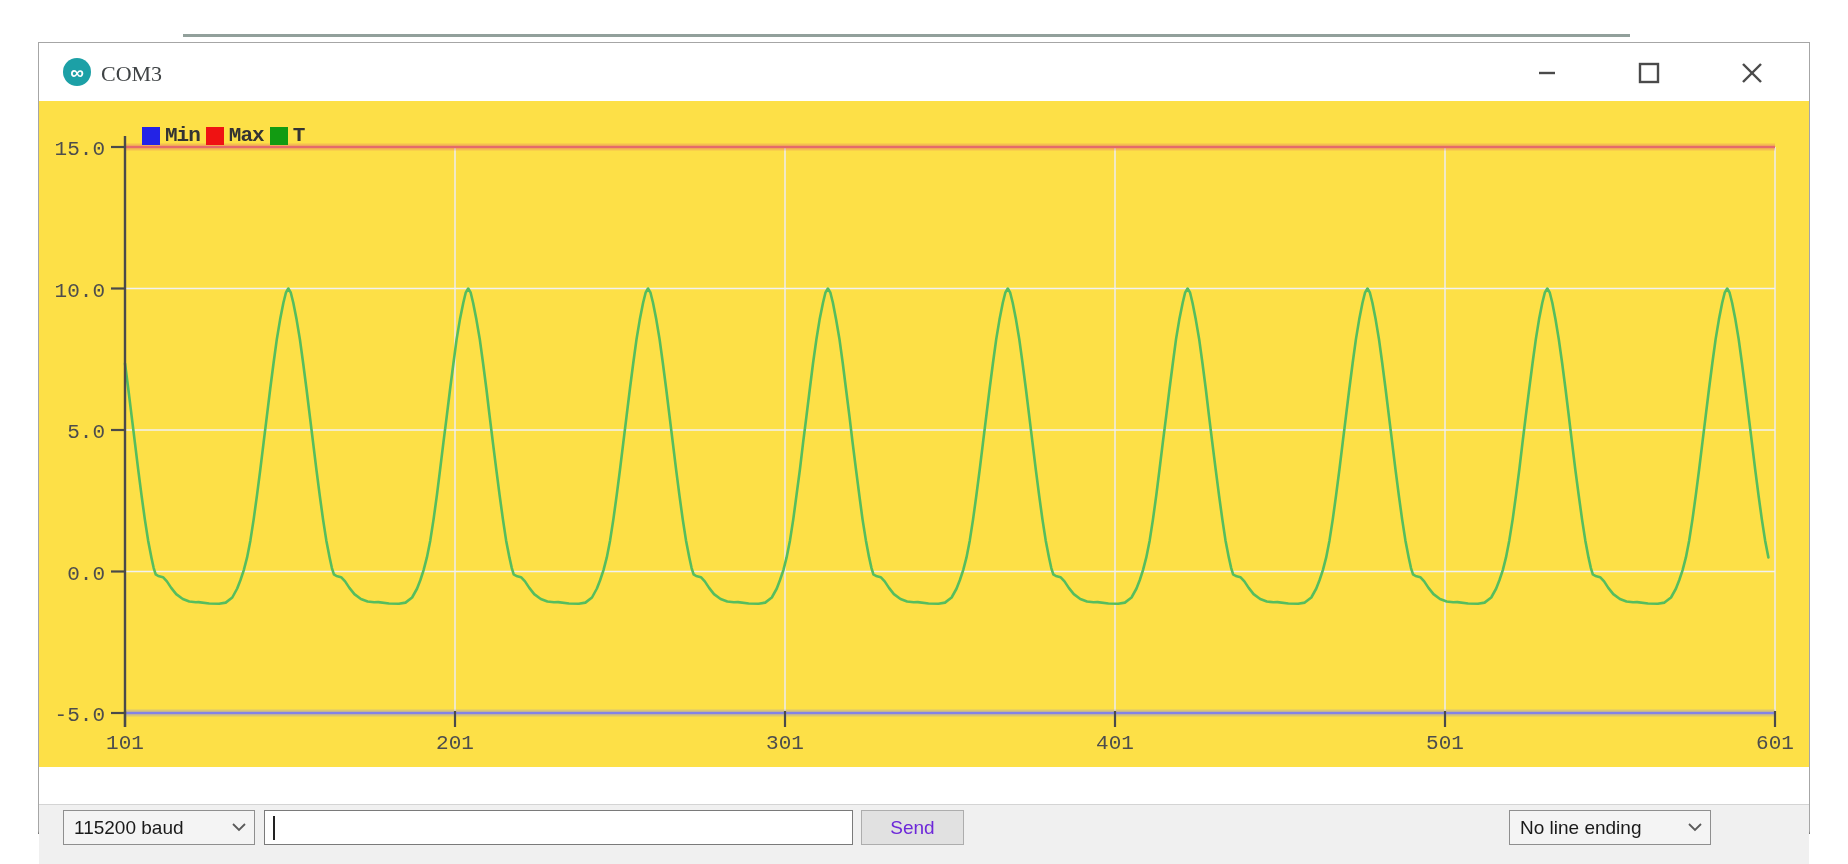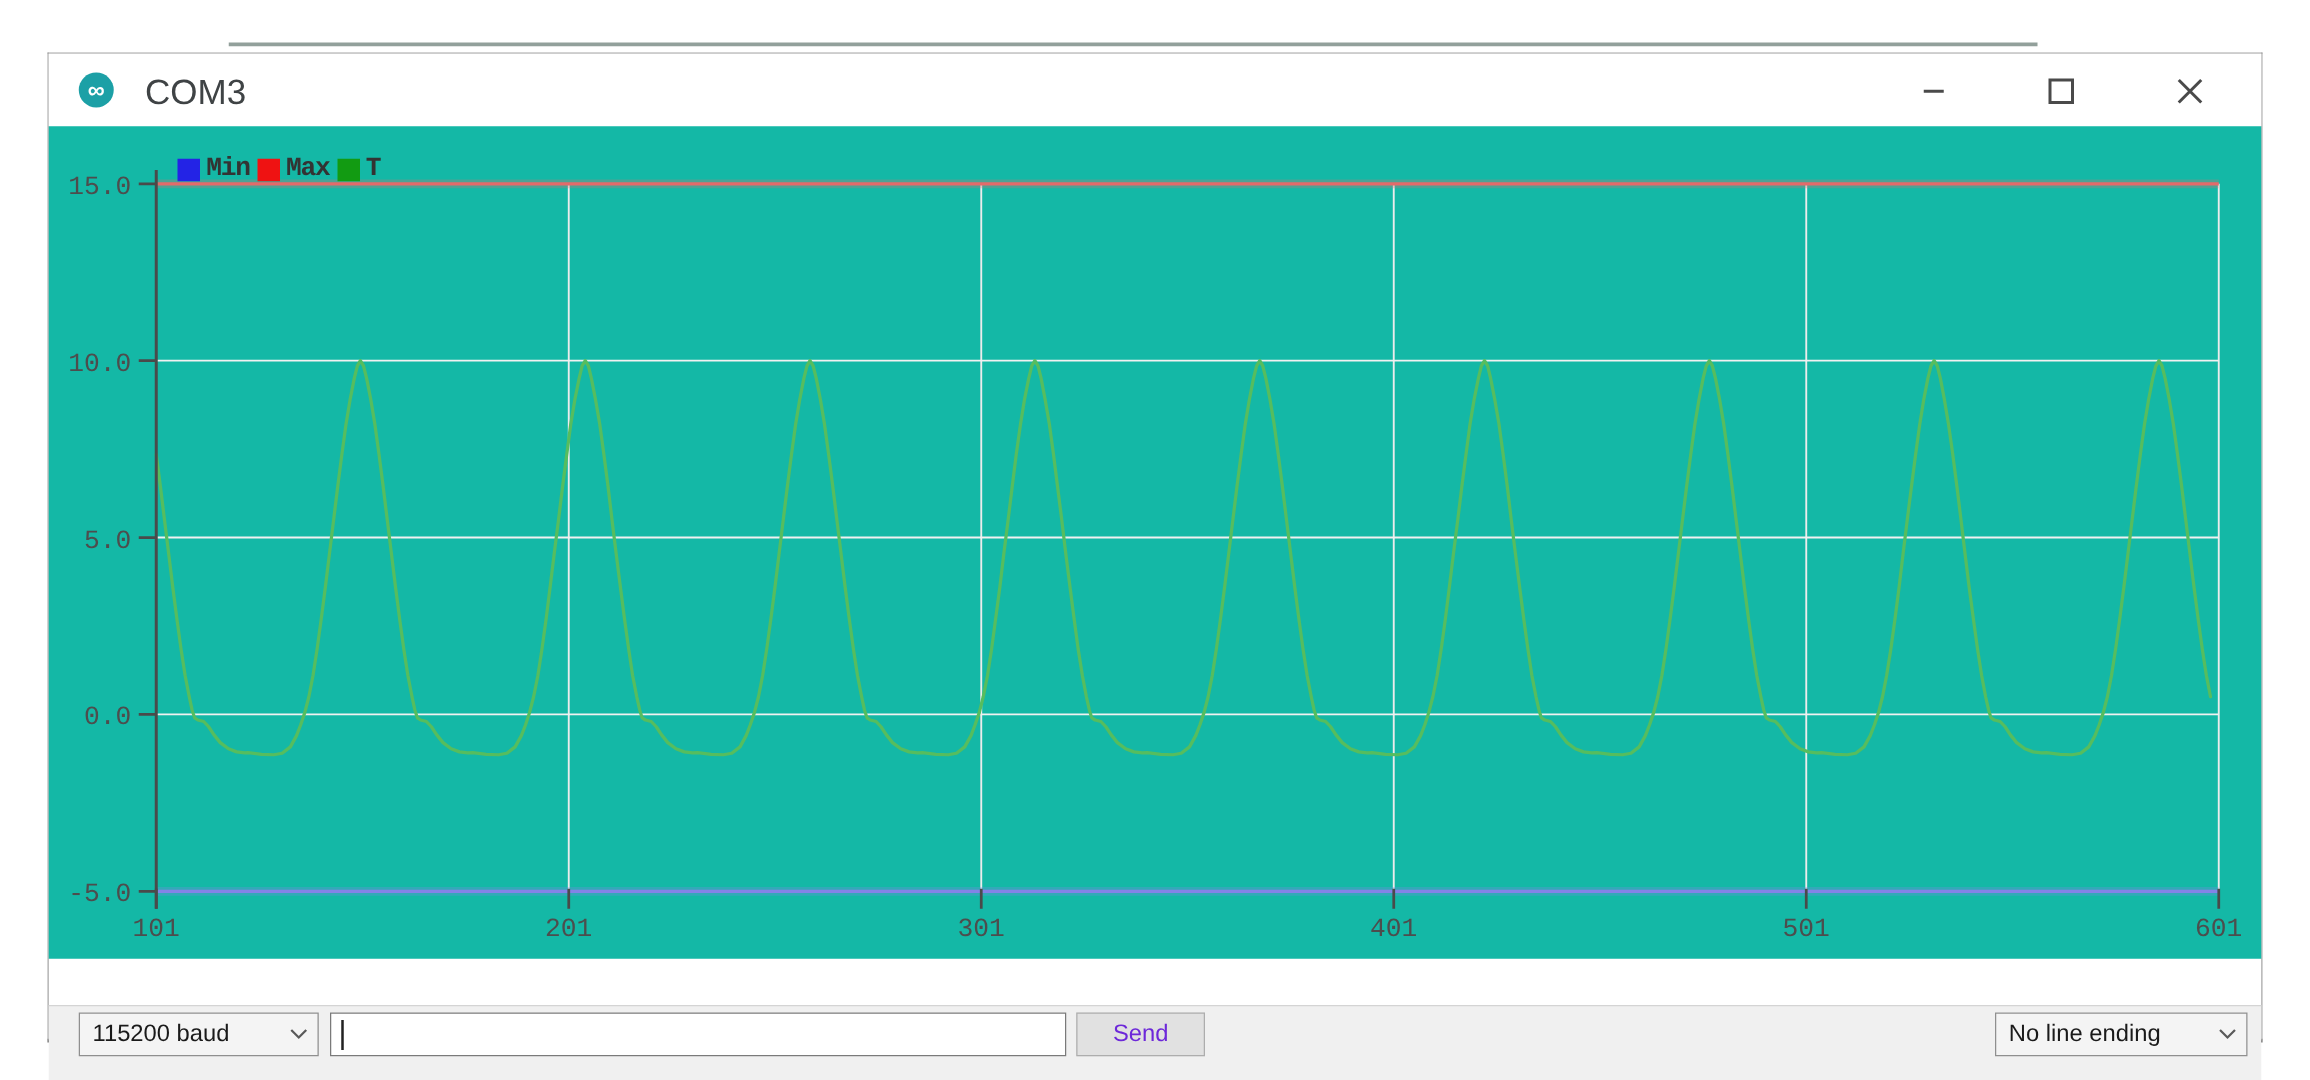--- a/index.html
+++ b/index.html
@@ -6,40 +6,40 @@
   .canvas{position:relative;width:1848px;height:864px;background:#fff;overflow:hidden;
           font-family:"Liberation Sans",sans-serif;}
   .artifact{position:absolute;left:183px;top:34px;width:1447px;height:3px;background:#7f8f89;opacity:.85;}
   .window{position:absolute;left:38px;top:42px;width:1770px;height:788px;background:#fff;
           border:1px solid #a6a6a6;border-bottom:3px solid #6e6e6e;box-sizing:content-box;}
   
   .titlebar{position:absolute;left:0;top:0;width:100%;height:58px;background:#fff;}
   .app-icon{position:absolute;left:24px;top:15px;width:28px;height:28px;border-radius:50%;
             background:#1ca0a6;color:#fff;display:flex;align-items:center;justify-content:center;
             font-size:19px;font-weight:bold;line-height:1;}
-  .title{position:absolute;left:77px;top:0;height:58px;line-height:62px;font-size:28px;color:#3f4345;}
+  .title{position:absolute;left:62px;top:0;height:58px;line-height:62px;font-size:22px;color:#3f4345;font-family:Liberation Serif, serif;}
   .winbtn{position:absolute;top:14px;width:46px;height:32px;background:transparent;border:none;
           display:flex;align-items:center;justify-content:center;cursor:default;padding:0;}
   .winbtn.min{left:1485px;} .winbtn.max{left:1587px;} .winbtn.close{left:1690px;}
   
-  .plot-area{position:absolute;left:0;top:58px;width:1770px;height:666px;background:#14b8a6;}
+  .plot-area{position:absolute;left:0;top:58px;width:1770px;height:666px;background:#fde047;}
   .legend{position:absolute;left:103px;top:23px;display:flex;align-items:center;z-index:2;
           font-family:"Liberation Mono","DejaVu Sans Mono",monospace;font-weight:bold;
           font-size:21px;color:#333;}
   .legend .swatch{width:18px;height:18px;display:inline-block;margin-right:5px;}
   .legend .lbl{margin-right:6px;letter-spacing:-1px;}
   #chart{position:absolute;left:0;top:0;}
   
   .bottombar{position:absolute;left:0;top:724px;width:1770px;height:64px;background:#f0f0f0;
              border-top:1px solid #d4d4d4;box-sizing:border-box;margin-top:37px;}
   .combo{position:absolute;top:5px;height:35px;background:#f4f4f4;border:1px solid #8f8f8f;
          box-sizing:border-box;display:flex;align-items:center;justify-content:space-between;
          padding:0 8px 0 10px;font-size:19px;color:#1a1a1a;cursor:default;}
   .combo.baud{left:24px;width:192px;}
-  .combo.lineend{left:1557px;width:202px;}
+  .combo.lineend{left:1470px;width:202px;}
   .inputwrap{position:absolute;left:225px;top:5px;width:589px;height:35px;background:#fff;
              border:1px solid #7a7a7a;box-sizing:border-box;}
   .inputwrap input{position:absolute;left:8px;top:0;width:570px;height:33px;border:none;outline:none;
                    font-size:19px;font-family:"Liberation Sans",sans-serif;background:transparent;padding:0;}
   .caret{position:absolute;left:8px;top:5px;width:2px;height:24px;background:#222;}
   .sendbtn{position:absolute;left:822px;top:5px;width:103px;height:35px;background:#e1e1e1;
            border:1px solid #adadad;font-size:19px;color:#6d28d9;
            font-family:"Liberation Sans",sans-serif;cursor:default;}
 </style>
 </head>

